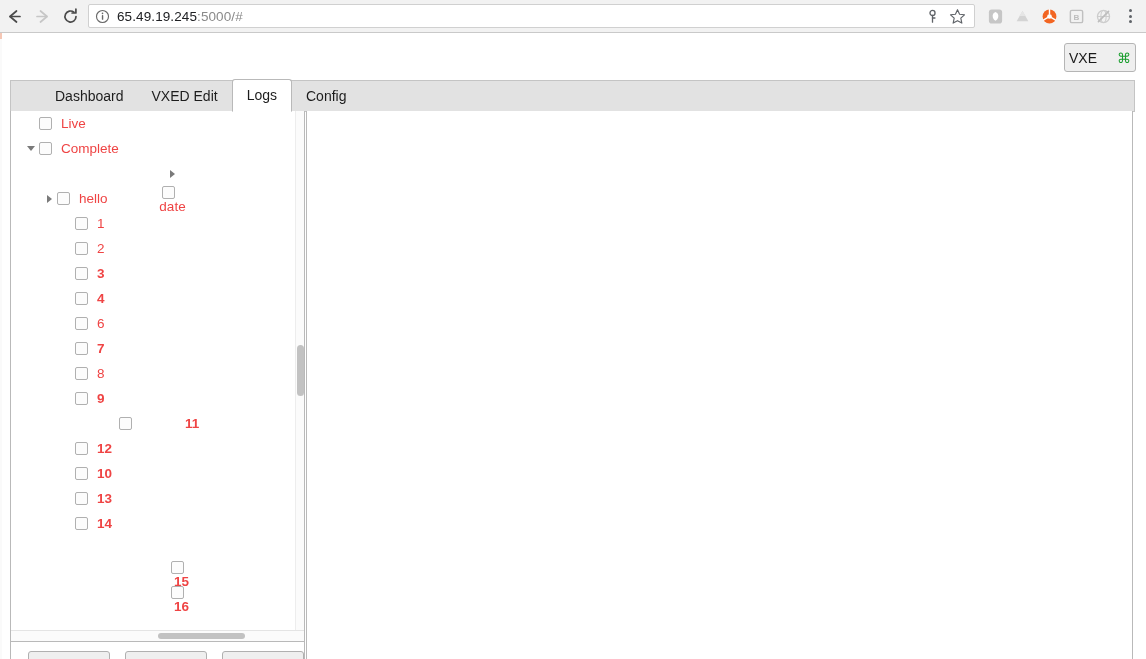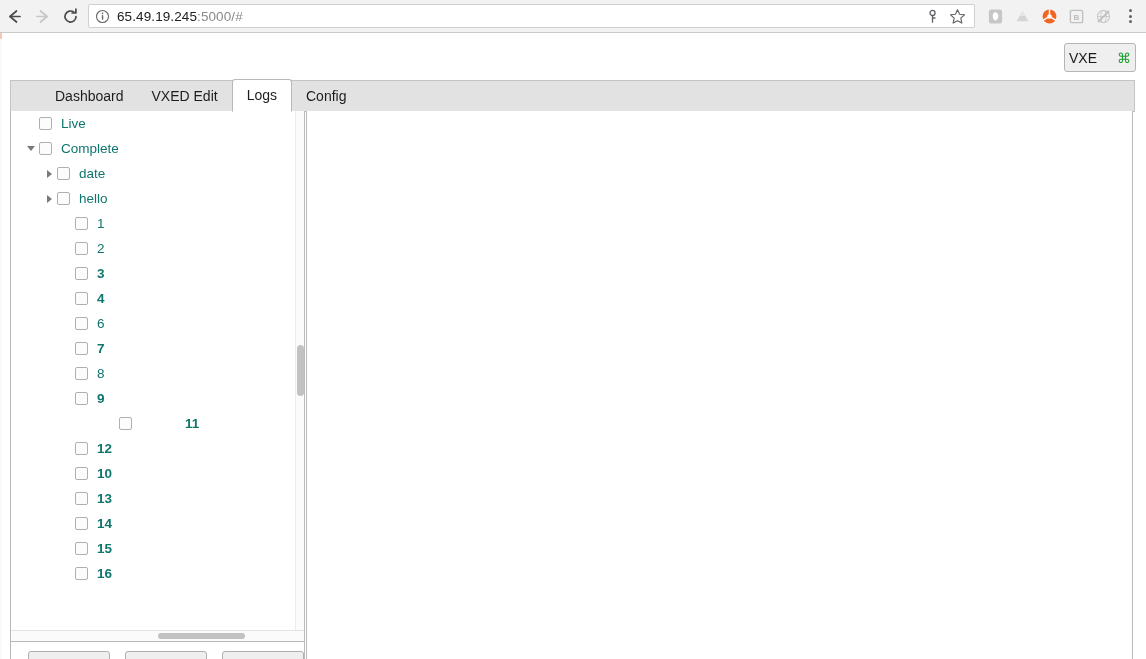--- a/index.html
+++ b/index.html
@@ -213,21 +213,21 @@
     width: 13px; height: 13px;
     flex: 0 0 auto;
     border: 1px solid #b0b0b0;
     border-radius: 2px;
     background: #fcfcfc;
     box-sizing: border-box;
     margin-right: 9px;
   }
   .tree-label {
     font-size: 13.5px;
-    color: #0f766e;
+    color: #ef4444;
   }
   .tree-label.bold { font-weight: bold; }
 
   .vscroll-track {
     position: absolute;
     right: 0; top: 0;
     width: 9px;
     height: 100%;
     background: #fbfbfb;
     border-left: 1px solid #ededed;
@@ -395,32 +395,32 @@
             <span class="cbx"></span>
             <span class="tree-label">Live</span>
           </div>
           <div class="tree-row" style="padding-left: 12px;">
             <span class="twisty">
               <span class="arrow-down"></span>
             </span>
             <span class="cbx"></span>
             <span class="tree-label">Complete</span>
           </div>
+          <div class="tree-row" style="padding-left: 30px; flex-direction: column;">
+            <span class="twisty">
+              <span class="arrow-right"></span>
+            </span>
+            <span class="cbx"></span>
+            <span class="tree-label">date</span>
+          </div>
           <div class="tree-row" style="padding-left: 30px;">
             <span class="twisty">
               <span class="arrow-right"></span>
             </span>
             <span class="cbx"></span>
-            <span class="tree-label">date</span>
-          </div>
-          <div class="tree-row" style="padding-left: 30px;">
-            <span class="twisty">
-              <span class="arrow-right"></span>
-            </span>
-            <span class="cbx"></span>
             <span class="tree-label">hello</span>
           </div>
           <div class="tree-row" style="padding-left: 48px;">
             <span class="twisty spacer"></span>
             <span class="cbx"></span>
             <span class="tree-label">1</span>
           </div>
           <div class="tree-row" style="padding-left: 48px;">
             <span class="twisty spacer"></span>
             <span class="cbx"></span>
@@ -474,26 +474,26 @@
           <div class="tree-row" style="padding-left: 48px;">
             <span class="twisty spacer"></span>
             <span class="cbx"></span>
             <span class="tree-label bold">13</span>
           </div>
           <div class="tree-row" style="padding-left: 48px;">
             <span class="twisty spacer"></span>
             <span class="cbx"></span>
             <span class="tree-label bold">14</span>
           </div>
-          <div class="tree-row" style="padding-left: 48px;">
+          <div class="tree-row" style="padding-left: 48px; flex-direction: column;">
             <span class="twisty spacer"></span>
             <span class="cbx"></span>
             <span class="tree-label bold">15</span>
           </div>
-          <div class="tree-row" style="padding-left: 48px;">
+          <div class="tree-row" style="padding-left: 48px; flex-direction: column;">
             <span class="twisty spacer"></span>
             <span class="cbx"></span>
             <span class="tree-label bold">16</span>
           </div>
         </div>
       <div class="vscroll-track">
         <div class="vscroll-thumb" id="vthumb" style="top: 45%; height: 10%;"></div>
       </div>
     </div>
     <div class="hscroll-track">

